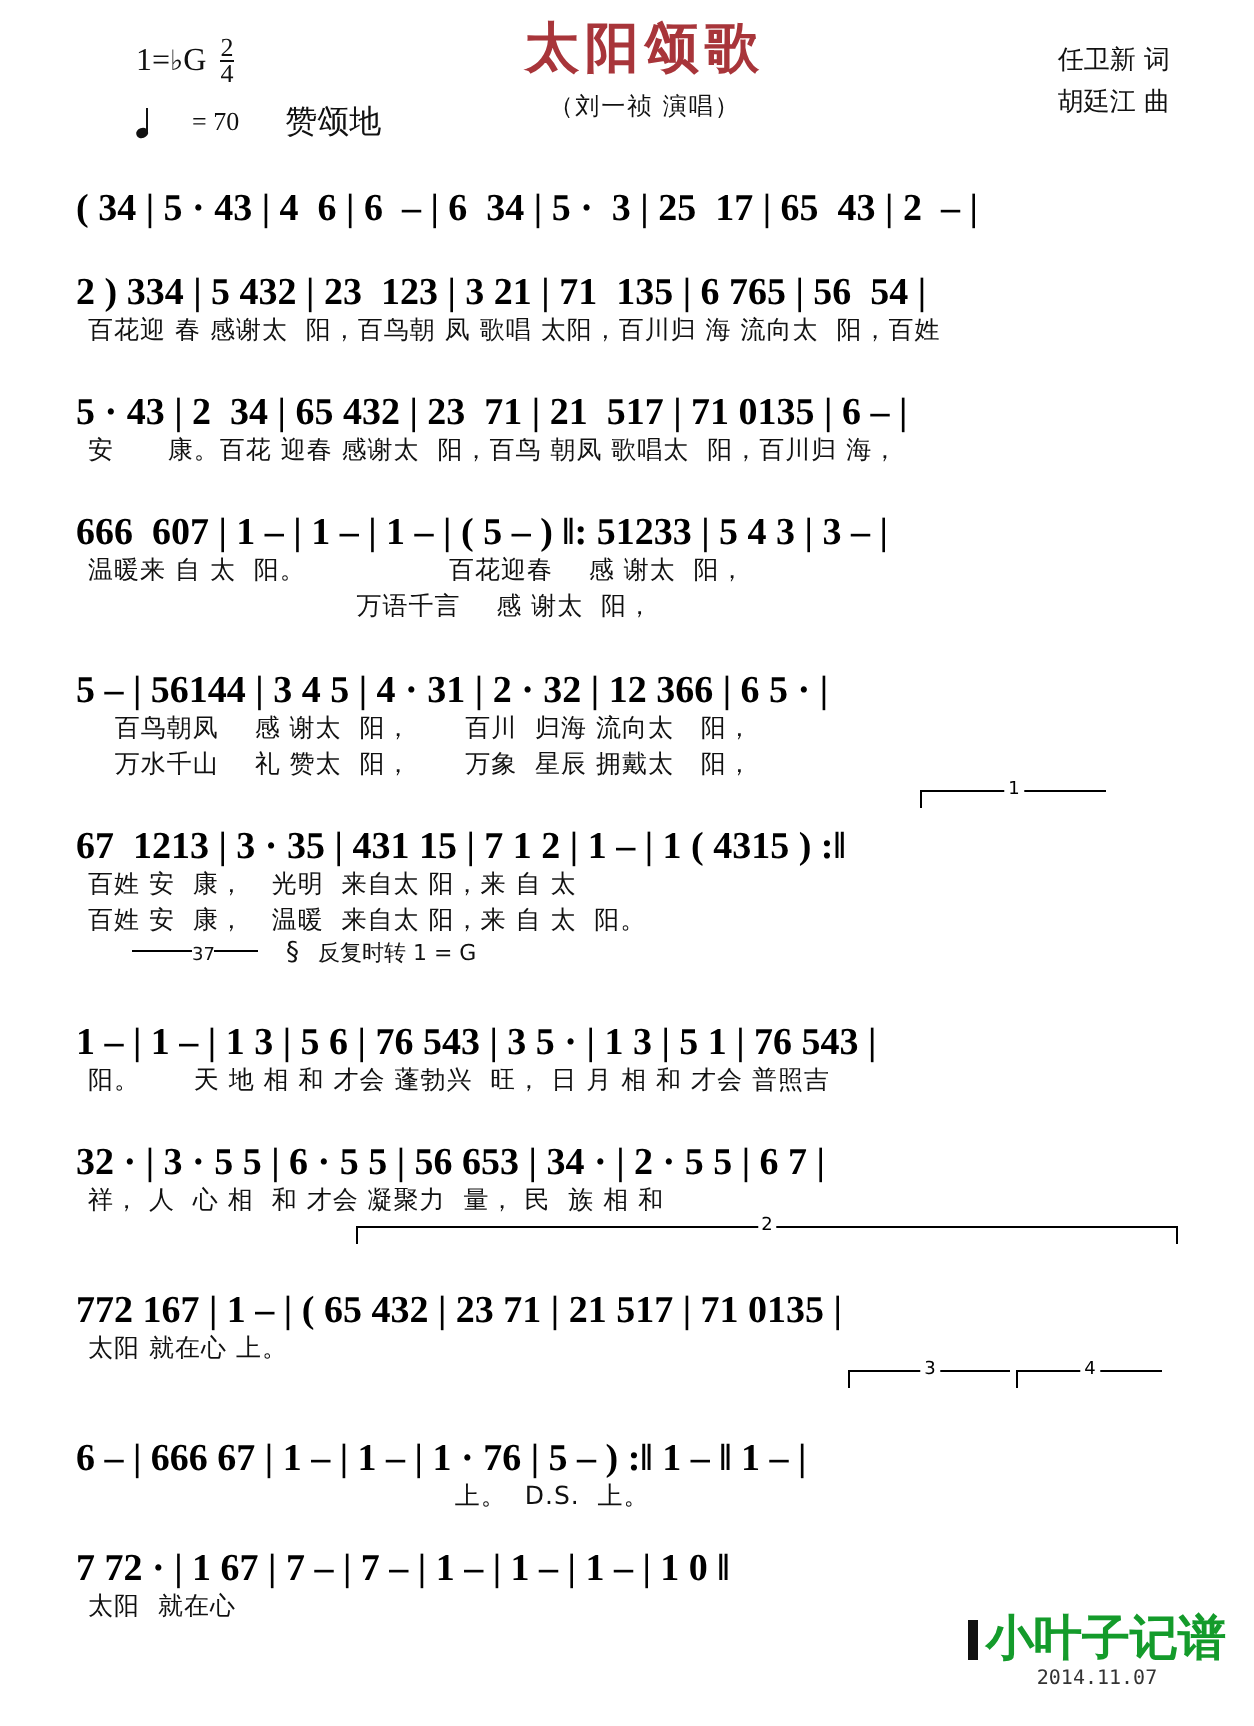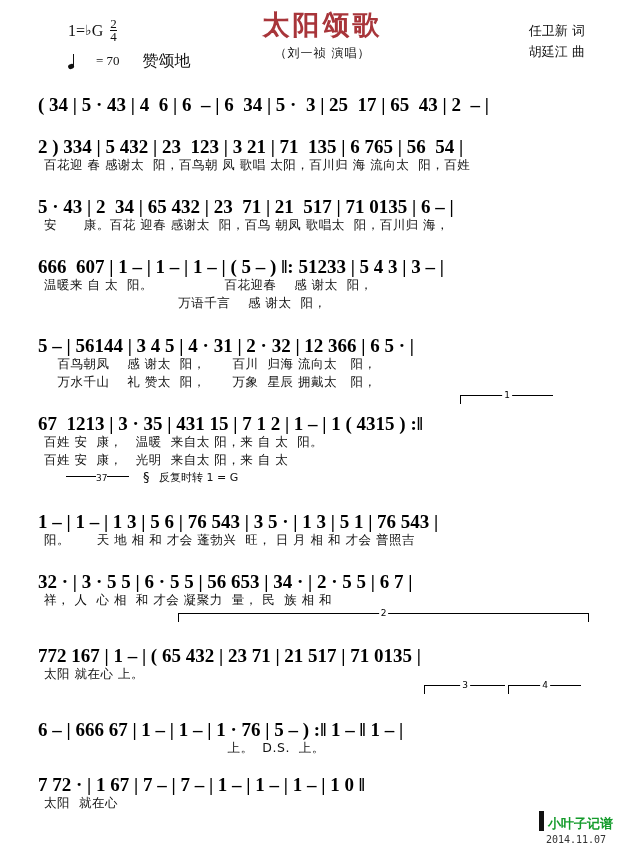--- a/index.html
+++ b/index.html
@@ -184,21 +184,21 @@
 
   
   .watermark {
     position: absolute;
     right: 14px;
     bottom: 18px;
     text-align: center;
   }
   .wm-text {
     font-family: "DejaVu Sans", sans-serif;
-    font-size: 13px;
+    font-size: 24px;
     font-weight: bold;
     color: #149b2b;
     letter-spacing: 0px;
     line-height: 1;
   }
   .wm-date {
     font-family: "DejaVu Sans Mono", monospace;
     font-size: 10px;
     color: #333;
     margin-top: 2px;
@@ -272,22 +272,22 @@
       <div class="music-row">5 – | 56144 | 3 4 5 | 4 · 31 | 2 · 32 | 12 366 | 6 5 · |</div>
       <div class="lyric-row">   百鸟朝凤    感 谢太  阳，      百川  归海 流向太   阳，</div>
       <div class="lyric-row">   万水千山    礼 赞太  阳，      万象  星辰 拥戴太   阳，</div>
     </div>
 
     <div class="system">
       <div class="ending" style="right:36px; top:4px; width:92px;">
         <span class="num">1</span>
       </div>
       <div class="music-row">67  1213 | 3 · 35 | 431 15 | 7 1 2 | 1 – | 1 ( 4315 ) :‖</div>
+      <div class="lyric-row">百姓 安  康，   光明  来自太 阳，来 自 太</div>
       <div class="lyric-row">百姓 安  康，   温暖  来自太 阳，来 自 太  阳。</div>
-      <div class="lyric-row">百姓 安  康，   光明  来自太 阳，来 自 太</div>
     </div>
 
     <div class="system" style="padding-top:18px;">
       <div class="marking" style="left:28px; top:0px;">
         <span style="display:inline-block;border-top:1.1px solid #000;width:30px;vertical-align:4px;"></span><span style="font-size:9px;">37</span><span style="display:inline-block;border-top:1.1px solid #000;width:22px;vertical-align:4px;"></span>
         <span style="margin-left:10px;font-size:13px;">§</span>
         <span style="margin-left:6px;">反复时转 1 = G</span>
       </div>
       <div class="music-row" style="margin-top:14px;">1 – | 1 – | 1 3 | 5 6 | 76 543 | 3 5 · | 1 3 | 5 1 | 76 543 |</div>
       <div class="lyric-row">阳。      天 地 相 和 才会 蓬勃兴  旺， 日 月 相 和 才会 普照吉</div>

